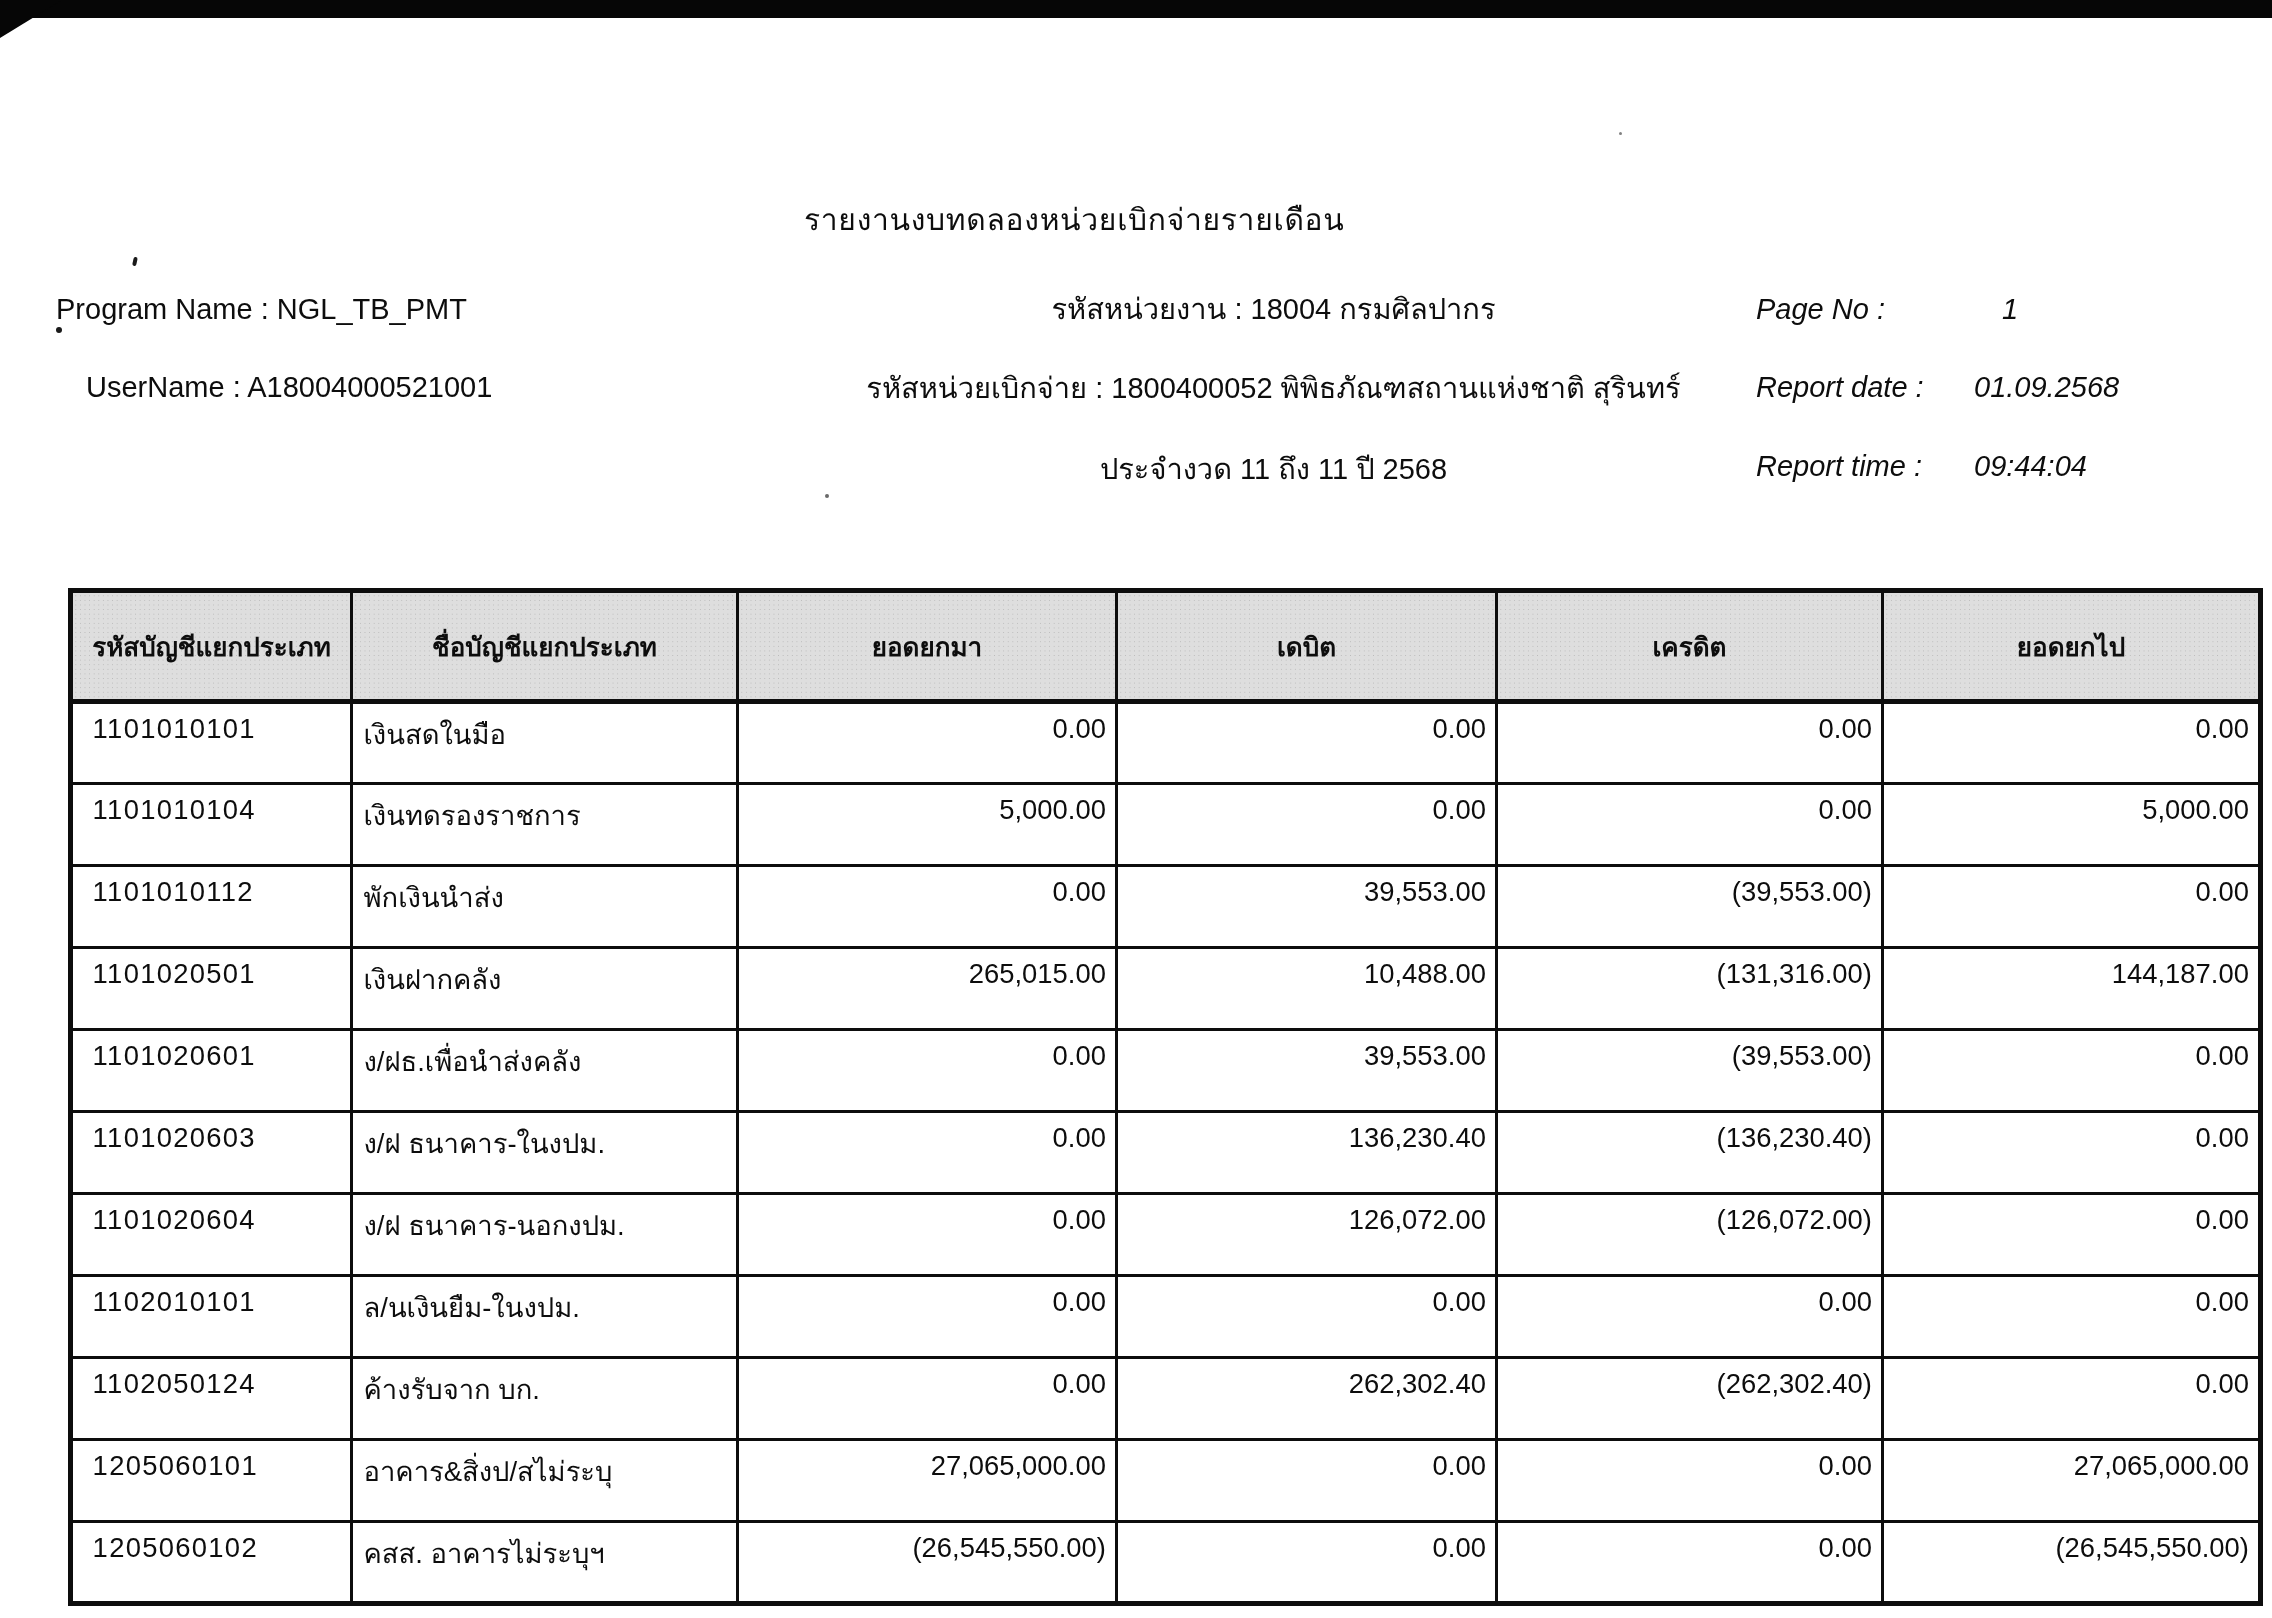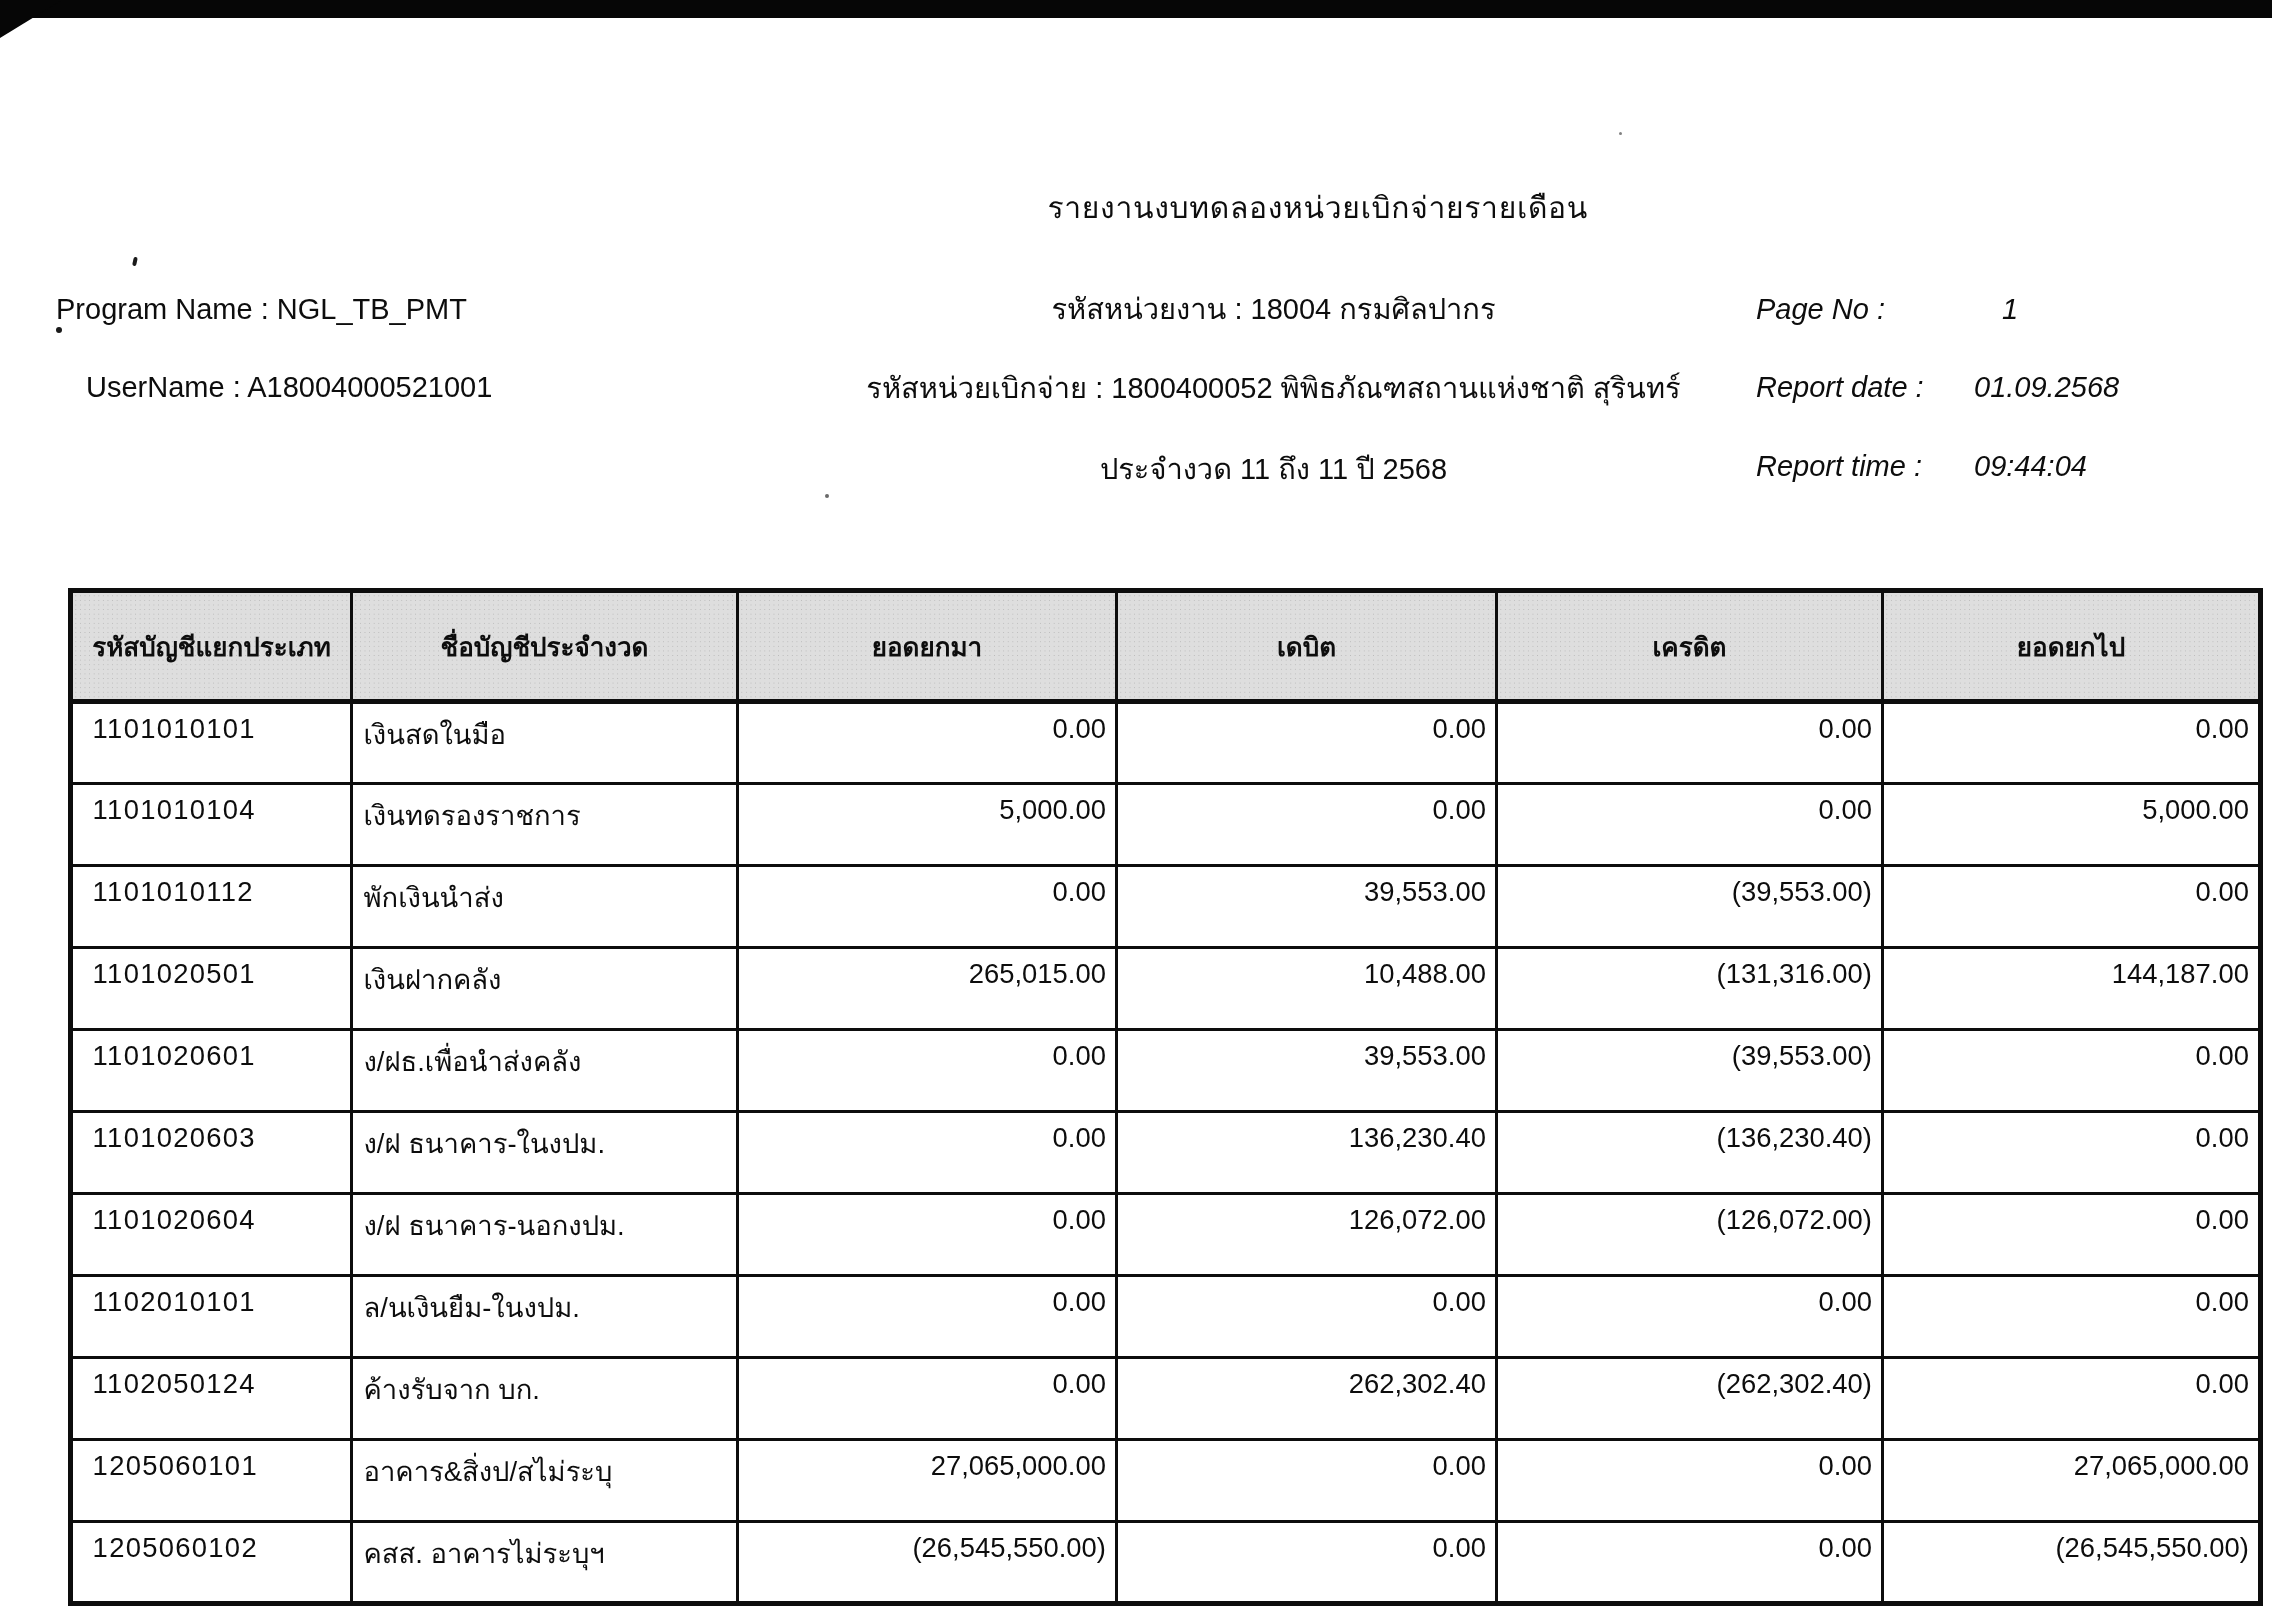--- a/index.html
+++ b/index.html
@@ -28,22 +28,22 @@
   }
   
   .speck{position:absolute;background:#1a1a1a;border-radius:50%;}
   .speck.s1{left:133px;top:257px;width:3.9px;height:8.5px;border-radius:2px;transform:rotate(12deg);}
   .speck.s2{left:56px;top:327px;width:5.9px;height:5.9px;}
   .speck.s3{left:825px;top:494px;width:3.9px;height:3.9px;opacity:.65;}
   .speck.s4{left:1619px;top:132px;width:3.3px;height:3.3px;opacity:.55;}
   .speck.s5{left:1921px;top:825px;width:3.9px;height:3.9px;opacity:.4;}
 
   .title{
-    position:absolute;left:804px;top:184px;width:784px;
-    text-align:right;font-size:30px;letter-spacing:0.7px;
+    position:absolute;left:804px;top:196px;width:784px;
+    text-align:left;font-size:30px;letter-spacing:0.7px;
     white-space:nowrap;
   }
   .mline{position:absolute;font-size:29px;white-space:nowrap;}
   .ml1{left:56px;top:293px;}
   .ml2{left:56px;top:371px;margin-left:30px;}
   .mc{left:751px;width:1045px;text-align:center;}
   .mc1{top:286px;}
   .mc2{top:365px;}
   .mc3{top:446px;}
   .mr{left:1756px;width:516px;font-style:italic;}
@@ -136,21 +136,21 @@
       <col style="width:281px">
       <col style="width:386px">
       <col style="width:379px">
       <col style="width:380px">
       <col style="width:386px">
       <col style="width:378px">
     </colgroup>
     <thead>
       <tr>
         <th>รหัสบัญชีแยกประเภท</th>
-        <th>ชื่อบัญชีประจำงวด</th>
+        <th>ชื่อบัญชีแยกประเภท</th>
         <th>ยอดยกมา</th>
         <th>เดบิต</th>
         <th>เครดิต</th>
         <th>ยอดยกไป</th>
       </tr>
     </thead>
     <tbody>
 
         <tr>
           <td class="code">1101010101</td>

